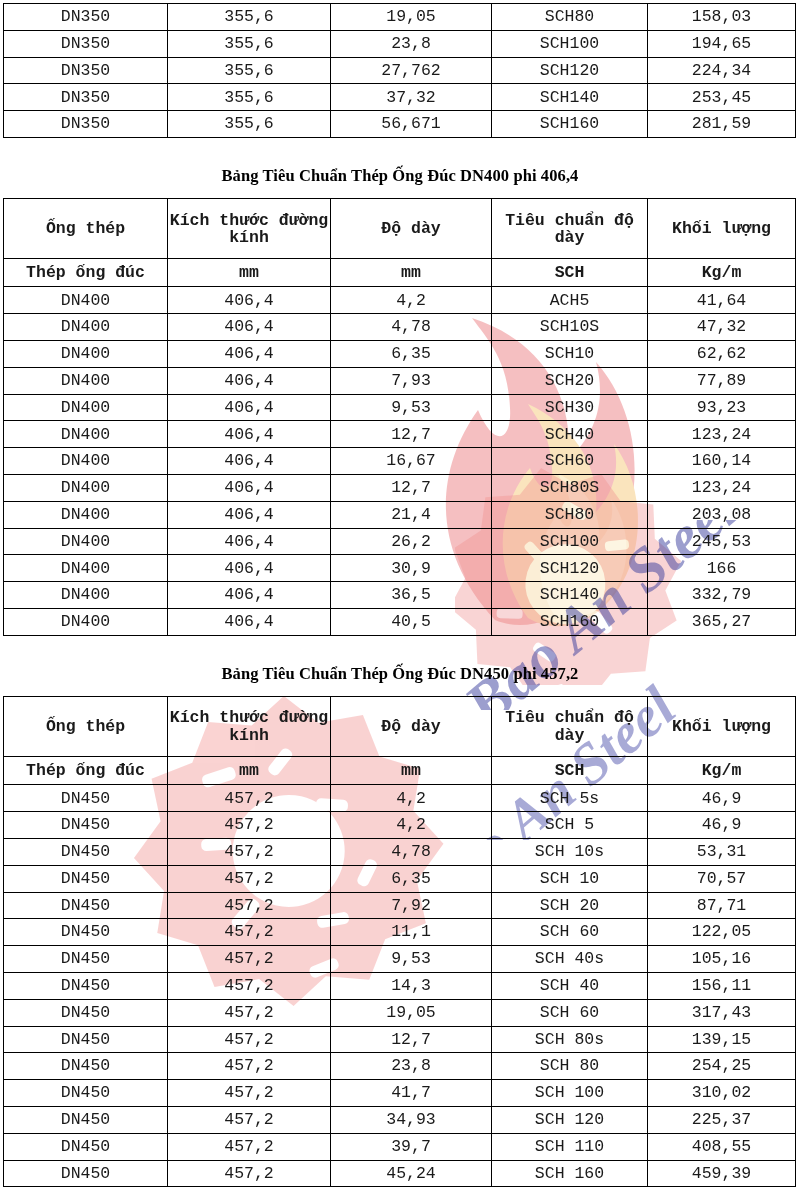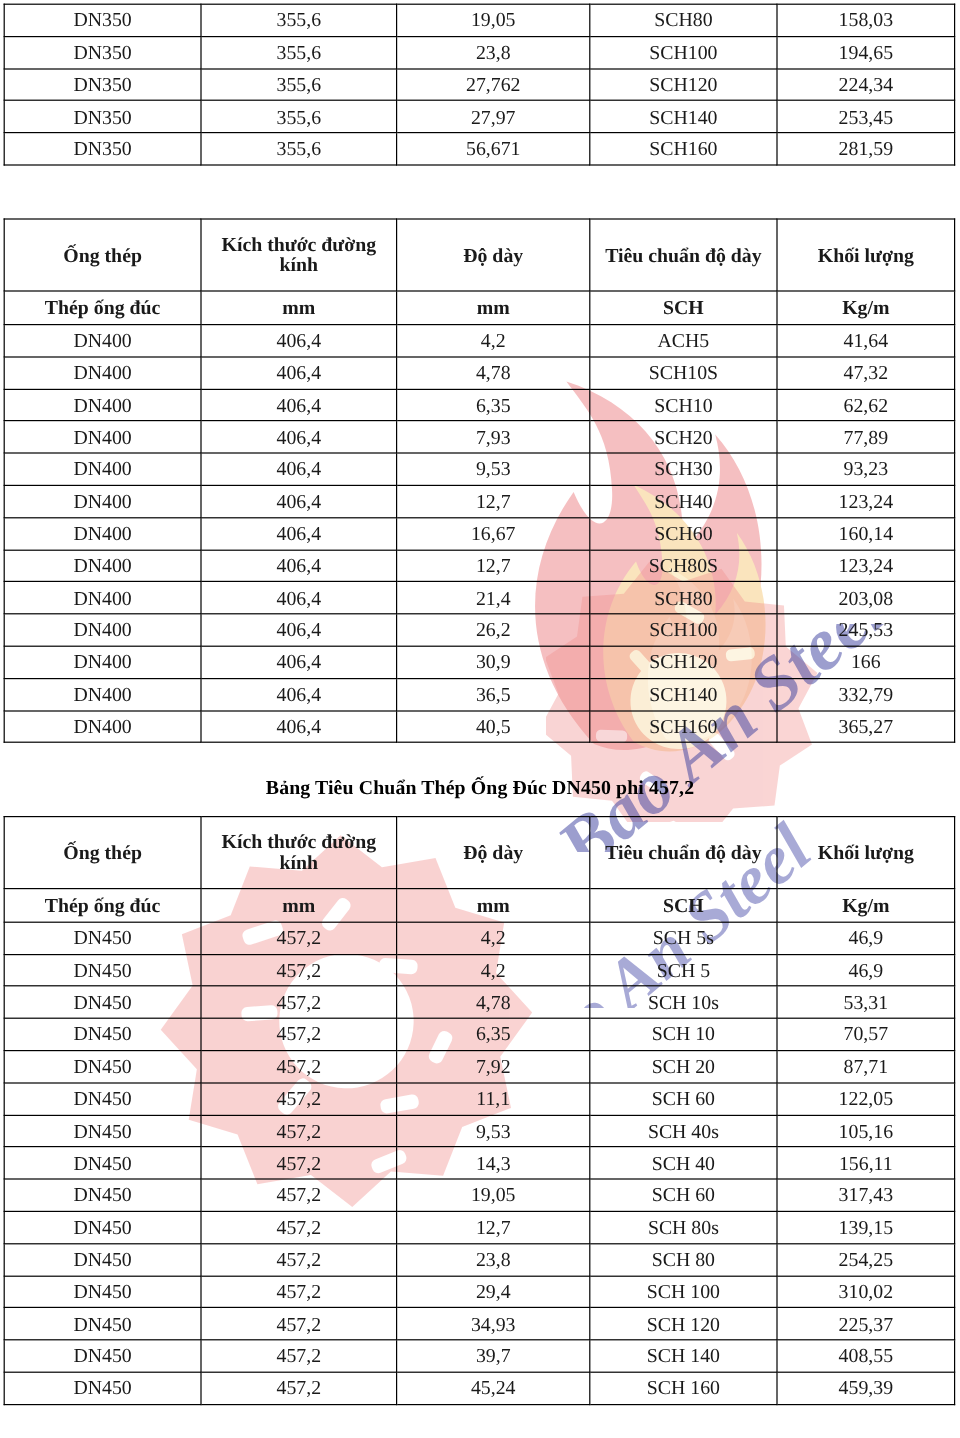--- a/index.html
+++ b/index.html
@@ -48,20 +48,21 @@
     line-height: 1;
     color: #000;
   }
 
   table.pipe-table {
     border-collapse: collapse;
     width: 792px;
     margin: 0 auto 0 3px;
     table-layout: fixed;
     background: transparent;
+    font-family: Liberation Mono, monospace;
   }
   table.pipe-table td, table.pipe-table th {
     border: 1.2px solid #000;
     text-align: center;
     vertical-align: middle;
     padding: 0;
     background: transparent;
     font-size: 16.5px;
     line-height: 1.06;
     height: 26.8px;
@@ -189,35 +190,36 @@
           <tr class="data-row">
             <td>DN350</td>
             <td>355,6</td>
             <td>27,762</td>
             <td>SCH120</td>
             <td>224,34</td>
           </tr>
           <tr class="data-row">
             <td>DN350</td>
             <td>355,6</td>
-            <td>27,97</td>
+            <td>37,32</td>
             <td>SCH140</td>
             <td>253,45</td>
           </tr>
           <tr class="data-row">
             <td>DN350</td>
             <td>355,6</td>
             <td>56,671</td>
             <td>SCH160</td>
             <td>281,59</td>
           </tr>
         </tbody>
       </table>
       <div class="gap-after-table"></div>
       <div class="gap-title-top"></div>
+      <div class="table-title">Bảng Tiêu Chuẩn Thép Ống Đúc DN400 phi 406,4</div>
       <div class="gap-after-title"></div>
       <table class="pipe-table">
         <colgroup>
           <col class="c1">
           <col class="c2">
           <col class="c3">
           <col class="c4">
           <col class="c5">
         </colgroup>
         <thead>
@@ -432,36 +434,36 @@
           <tr class="data-row">
             <td>DN450</td>
             <td>457,2</td>
             <td>23,8</td>
             <td>SCH 80</td>
             <td>254,25</td>
           </tr>
           <tr class="data-row">
             <td>DN450</td>
             <td>457,2</td>
-            <td>29,4</td>
+            <td>41,7</td>
             <td>SCH 100</td>
             <td>310,02</td>
           </tr>
           <tr class="data-row">
             <td>DN450</td>
             <td>457,2</td>
             <td>34,93</td>
             <td>SCH 120</td>
             <td>225,37</td>
           </tr>
           <tr class="data-row">
             <td>DN450</td>
             <td>457,2</td>
             <td>39,7</td>
-            <td>SCH 140</td>
+            <td>SCH 110</td>
             <td>408,55</td>
           </tr>
           <tr class="data-row">
             <td>DN450</td>
             <td>457,2</td>
             <td>45,24</td>
             <td>SCH 160</td>
             <td>459,39</td>
           </tr>
         </tbody>

